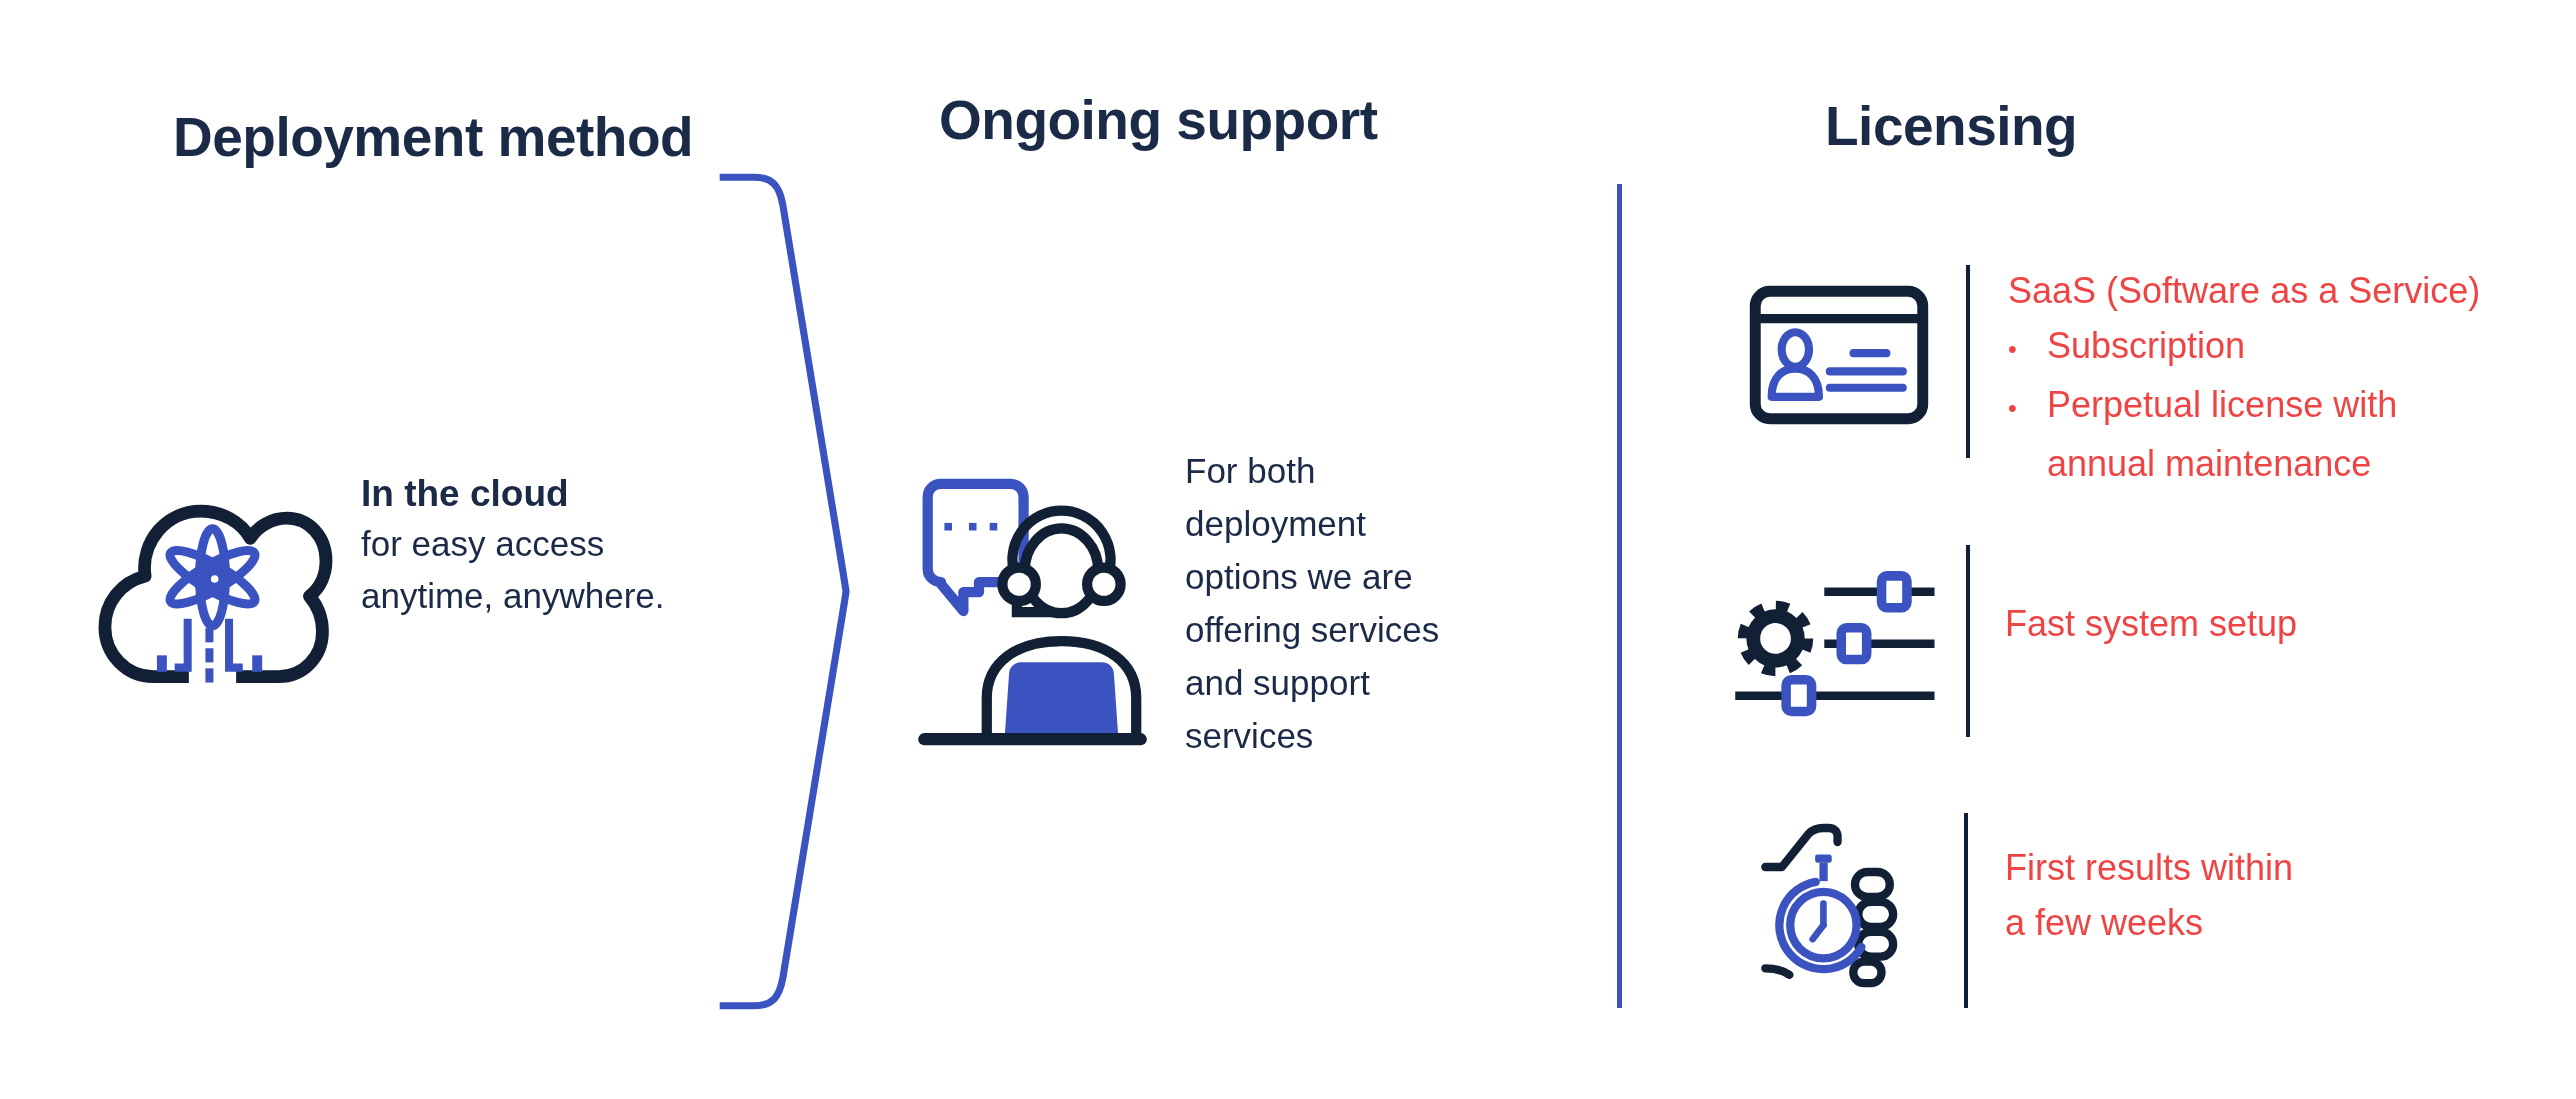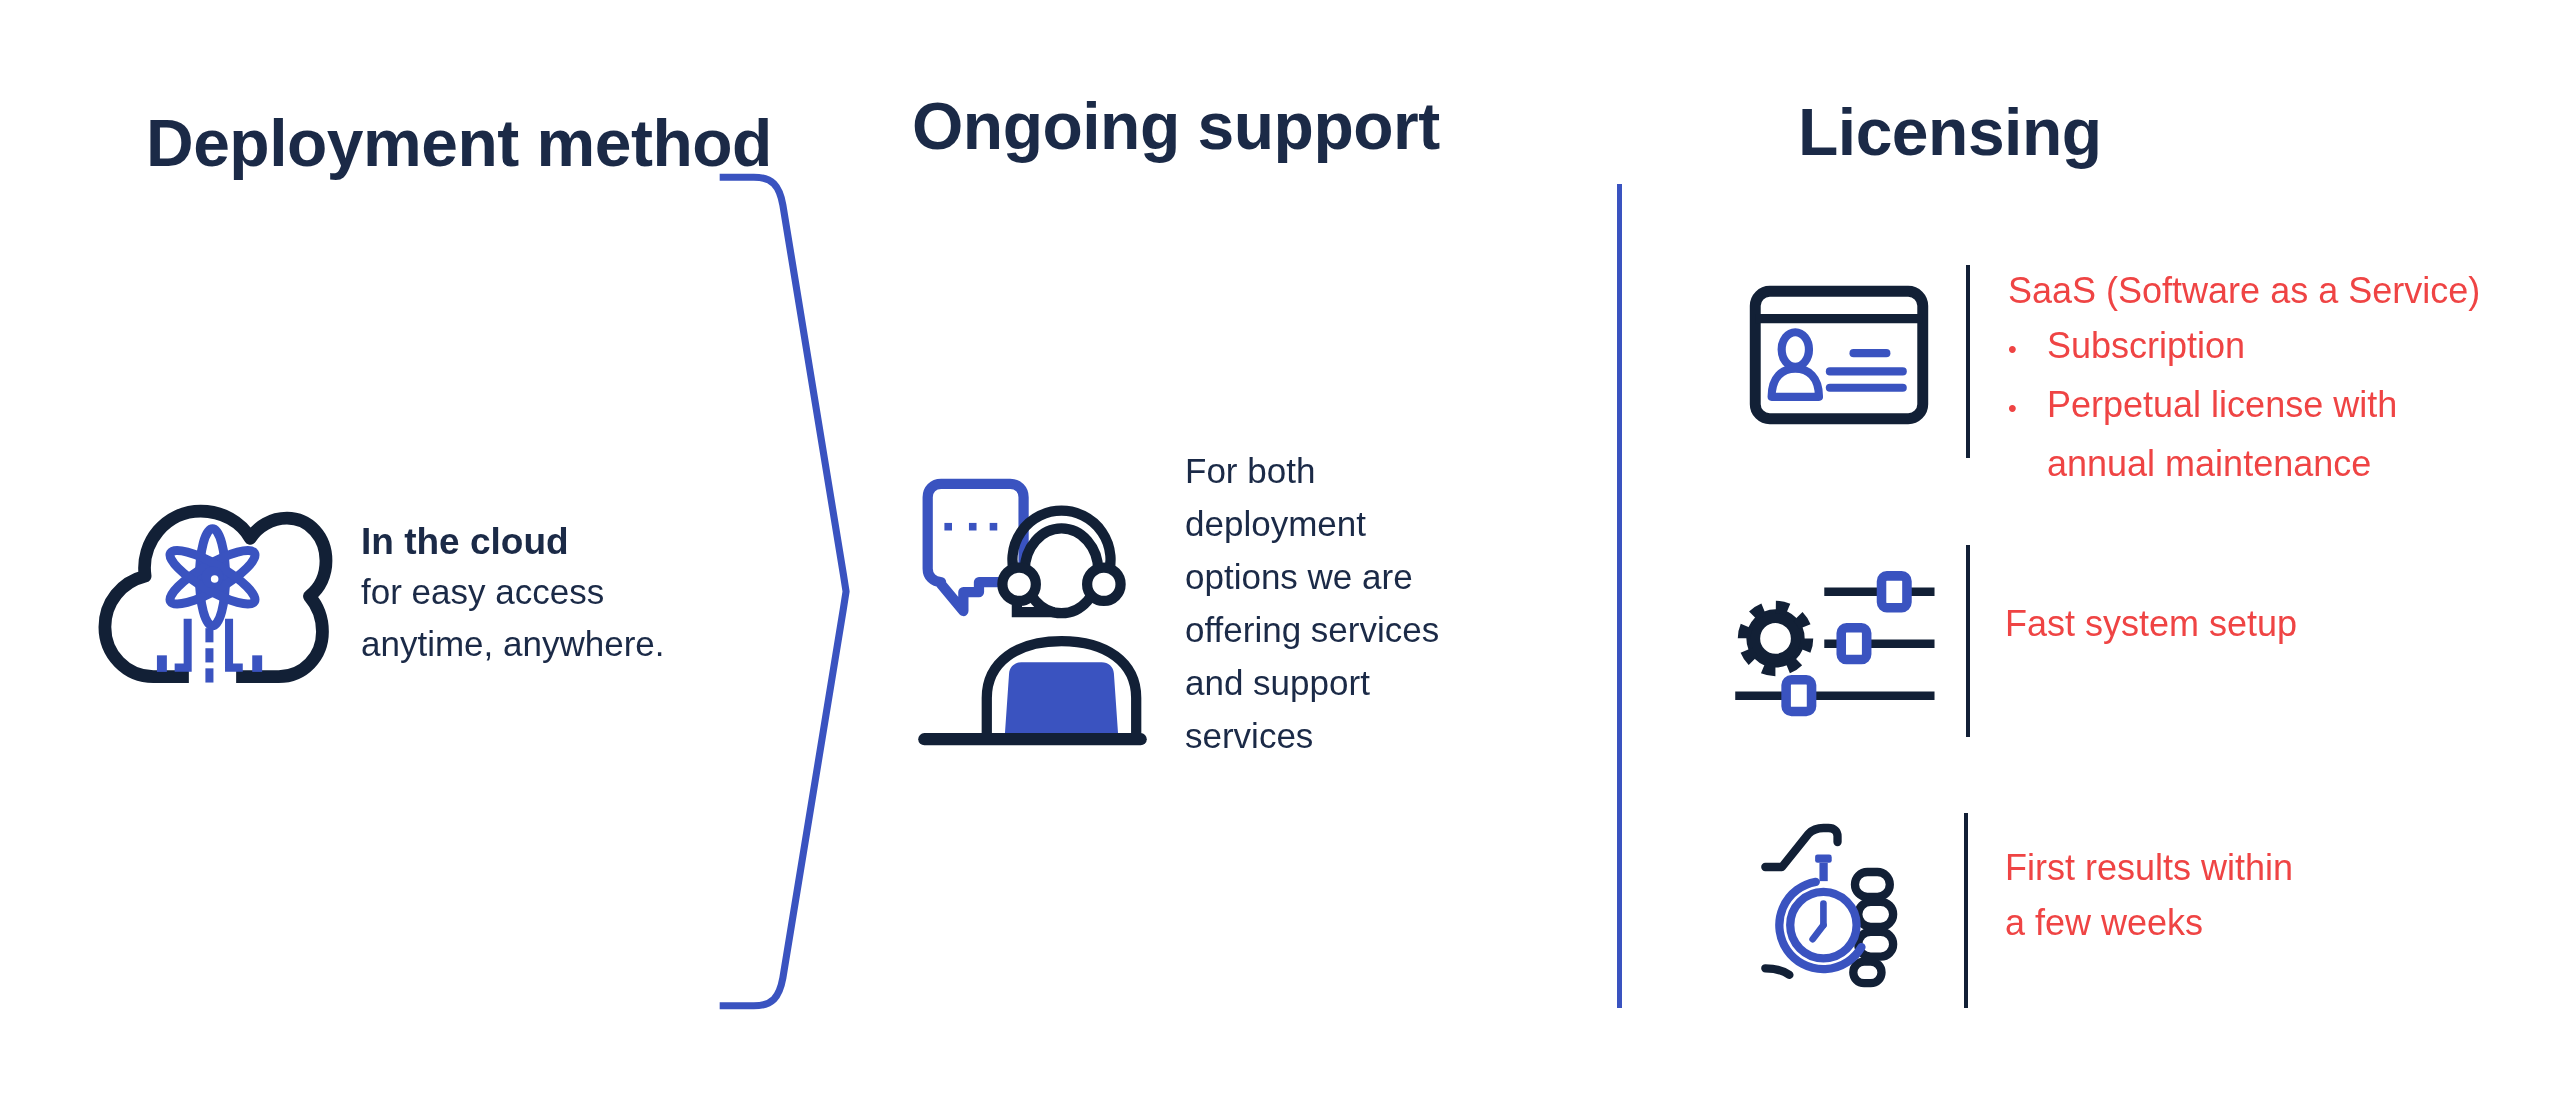--- a/index.html
+++ b/index.html
@@ -1,21 +1,21 @@
 <!DOCTYPE html>
 <html style="font-size:8.2px"><head>
 <meta charset="utf-8">
 <style>
   html,body{margin:0;padding:0;background:#fff;}
   .canvas{position:relative;width:2684px;height:1099px;background:#ffffff;overflow:hidden;
           font-family:"Liberation Sans", sans-serif;color:#1b2a47;}
-  .hdr{position:absolute;font-size:66px;font-weight:700;letter-spacing:-0.5px;color:#1b2a47;white-space:nowrap;}
+  .hdr{position:absolute;font-size:55px;font-weight:700;letter-spacing:-0.5px;color:#1b2a47;white-space:nowrap;margin-left:27px;}
   .body-text{position:absolute;font-size:35px;line-height:52px;color:#1b2a47;white-space:nowrap;}
   .mid-text{line-height:53px;}
-  .item-title{font-size:37px;font-weight:700;line-height:49px;margin-top:48px;}
+  .item-title{font-size:37px;font-weight:700;line-height:49px;}
   .lic-text{position:absolute;font-size:36px;line-height:55px;color:#ef4444;white-space:nowrap;}
   .bullet-row{display:flex;align-items:baseline;}
   .bullet{display:inline-block;width:39px;font-size:25px;}
   .cont{padding-left:39px;}
   .vline{position:absolute;}
   .blue-line{background:#3a53c0;}
   .navy-line{background:#122036;}
   svg{position:absolute;overflow:visible;}
 </style>
 </head>

